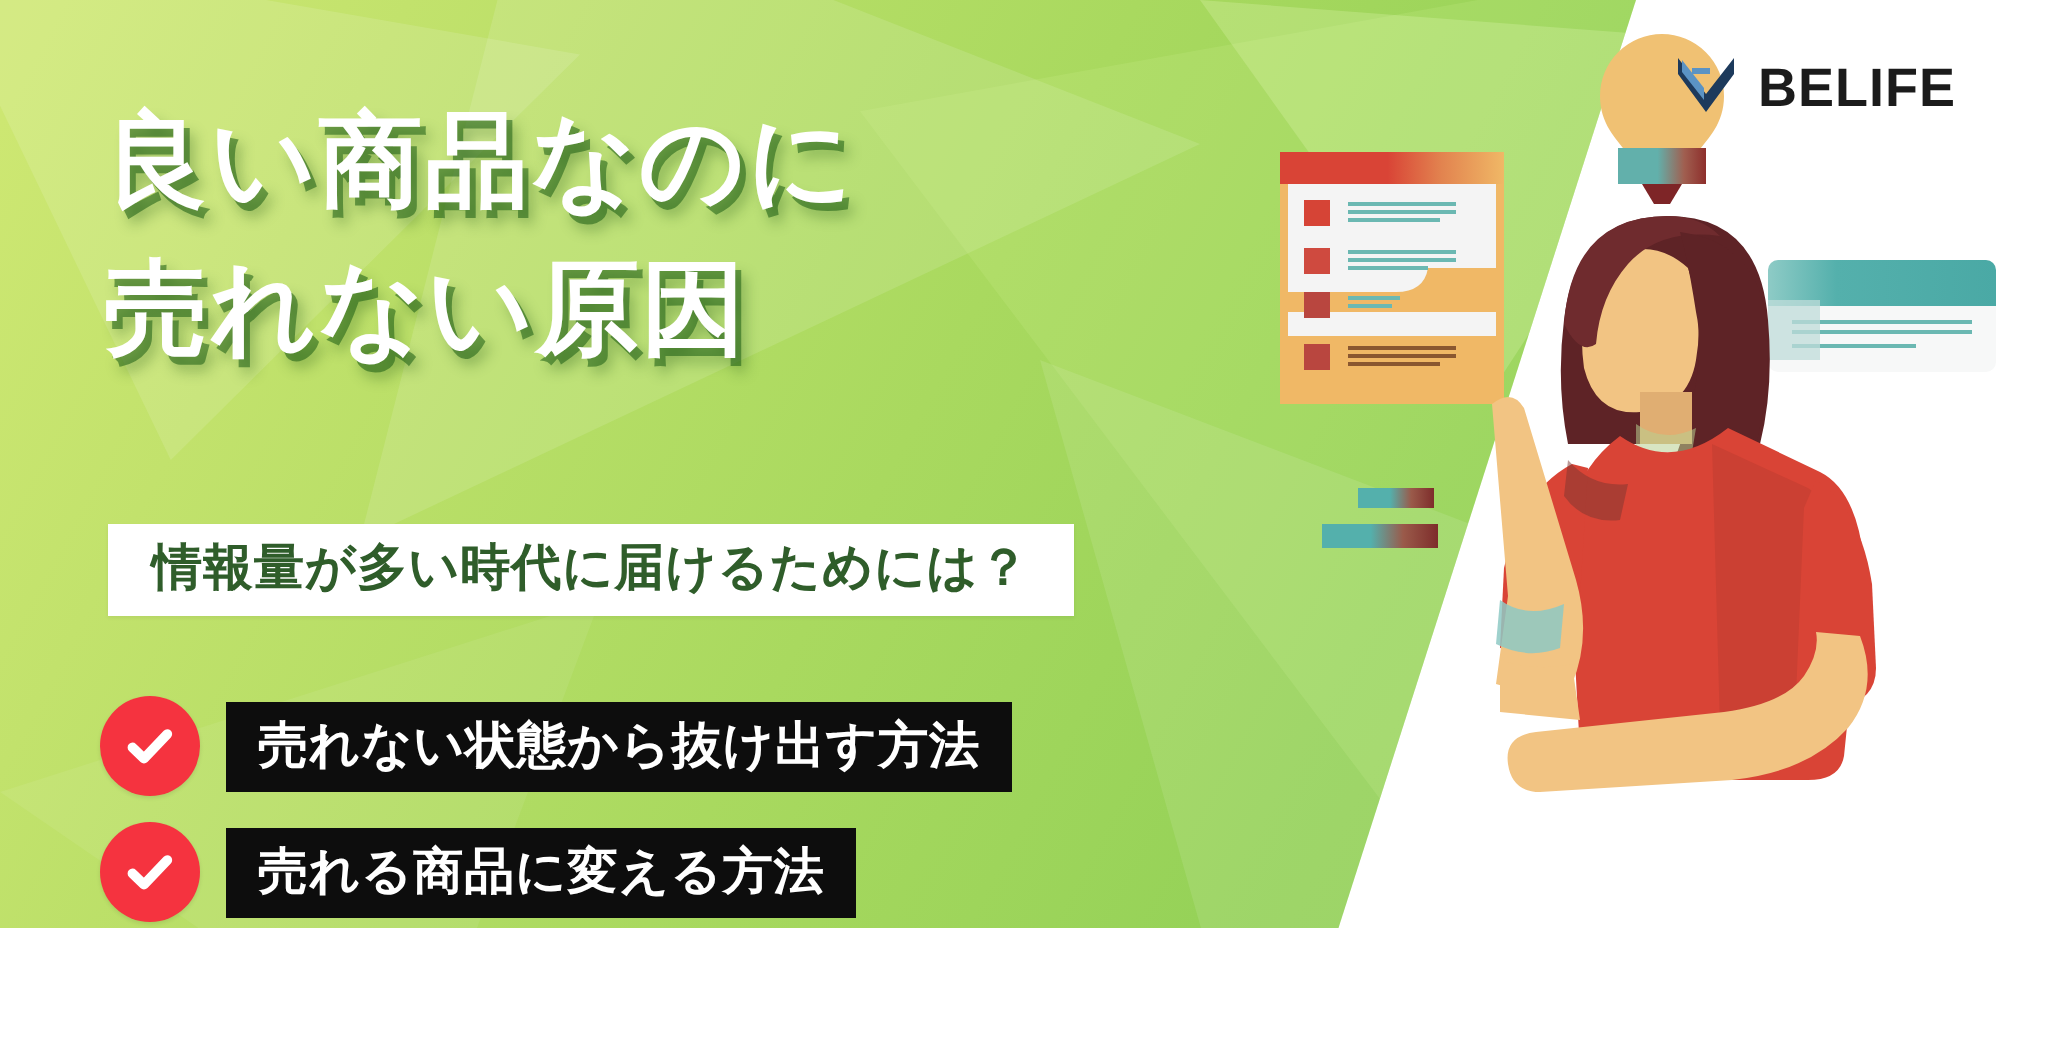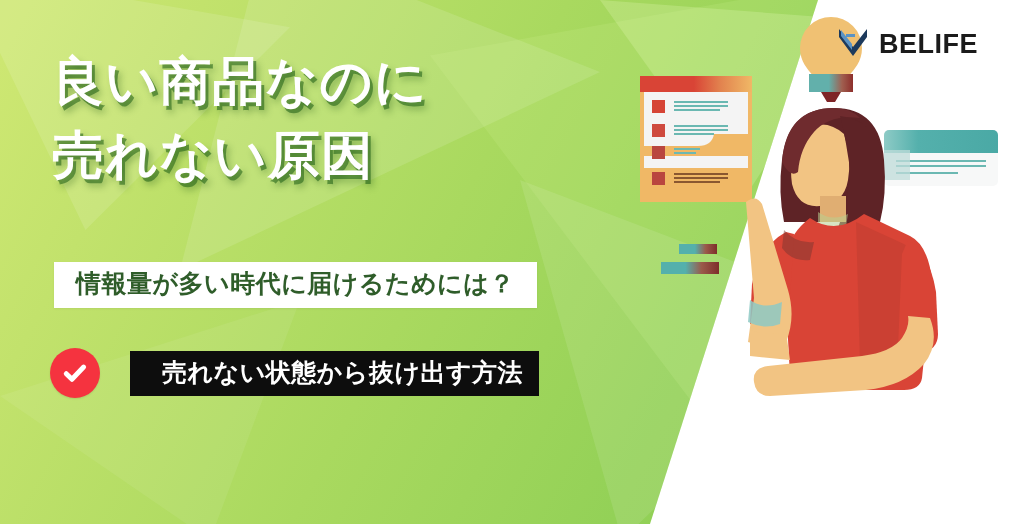--- a/index.html
+++ b/index.html
@@ -1,21 +1,21 @@
 <!DOCTYPE html>
 <html><head>
 <meta charset="utf-8">
 <style>
   * { margin:0; padding:0; box-sizing:border-box; }
   html,body { width:1024px; height:524px; overflow:hidden; background:#fff; }
   body { font-family:"DejaVu Sans","Liberation Sans",sans-serif; }
 
   .banner{
     position:relative;
-    width:1024px; height:524px;
+    width:1024px; height:464px;
     background:#ffffff;
     overflow:hidden;
   }
 
   
   .green-panel{
     position:absolute; left:0; top:0; width:860px; height:524px;
     background:linear-gradient(118deg,#cfe873 0%,#c2e26c 18%,#a9d95f 50%,#93d157 78%,#8ccd55 100%);
     clip-path:polygon(0 0, 818px 0, 650px 524px, 0 524px);
   }
@@ -82,23 +82,23 @@
   .bullets{ position:absolute; left:50px; top:348px; z-index:30; }
   .bullet{ display:flex; align-items:center; margin-bottom:13px; }
   .check-circle{
     width:50px; height:50px; border-radius:50%;
     background:#f5333f; flex:0 0 auto;
     display:flex; align-items:center; justify-content:center;
     box-shadow:0 1px 2px rgba(0,0,0,.10);
   }
   .check-circle svg{ width:28px; height:28px; display:block; }
   .bullet-bar{
-    margin-left:30px;
+    margin-left:13px;
     background:#0d0d0d;
-    padding:7px 16px 8px 32px;
+    padding:7px 16px 8px 16px;
   }
   .bullet-bar span{
     font-family:"DejaVu Sans","Liberation Sans",sans-serif;
     font-weight:700; font-size:25px; line-height:1.2;
     color:#ffffff; letter-spacing:.5px; white-space:nowrap;
   }
 
   
   .illustration{
     position:absolute; right:0; top:0; width:400px; height:524px;
@@ -250,15 +250,25 @@
     <div class="bullet">
       <div class="check-circle">
         <svg viewBox="0 0 24 24" xmlns="http://www.w3.org/2000/svg">
           <path d="M4.5 12.6 L9.4 17.4 L19.4 6.9" fill="none" stroke="#ffffff" stroke-width="4.2" stroke-linecap="round" stroke-linejoin="round"></path>
         </svg>
       </div>
       <div class="bullet-bar">
         <span>売れない状態から抜け出す方法</span>
       </div>
     </div>
+    <div class="bullet">
+      <div class="check-circle">
+        <svg viewBox="0 0 24 24" xmlns="http://www.w3.org/2000/svg">
+          <path d="M4.5 12.6 L9.4 17.4 L19.4 6.9" fill="none" stroke="#ffffff" stroke-width="4.2" stroke-linecap="round" stroke-linejoin="round"></path>
+        </svg>
+      </div>
+      <div class="bullet-bar">
+        <span>売れる商品に変える方法</span>
+      </div>
+    </div>
   </div>
 
 </div>
 
 </body></html>

